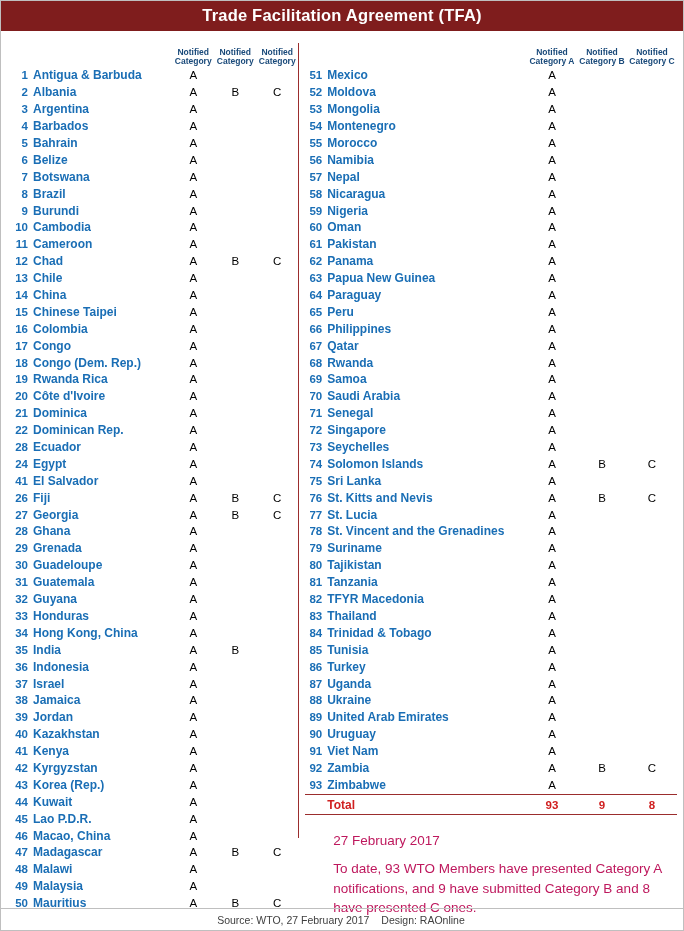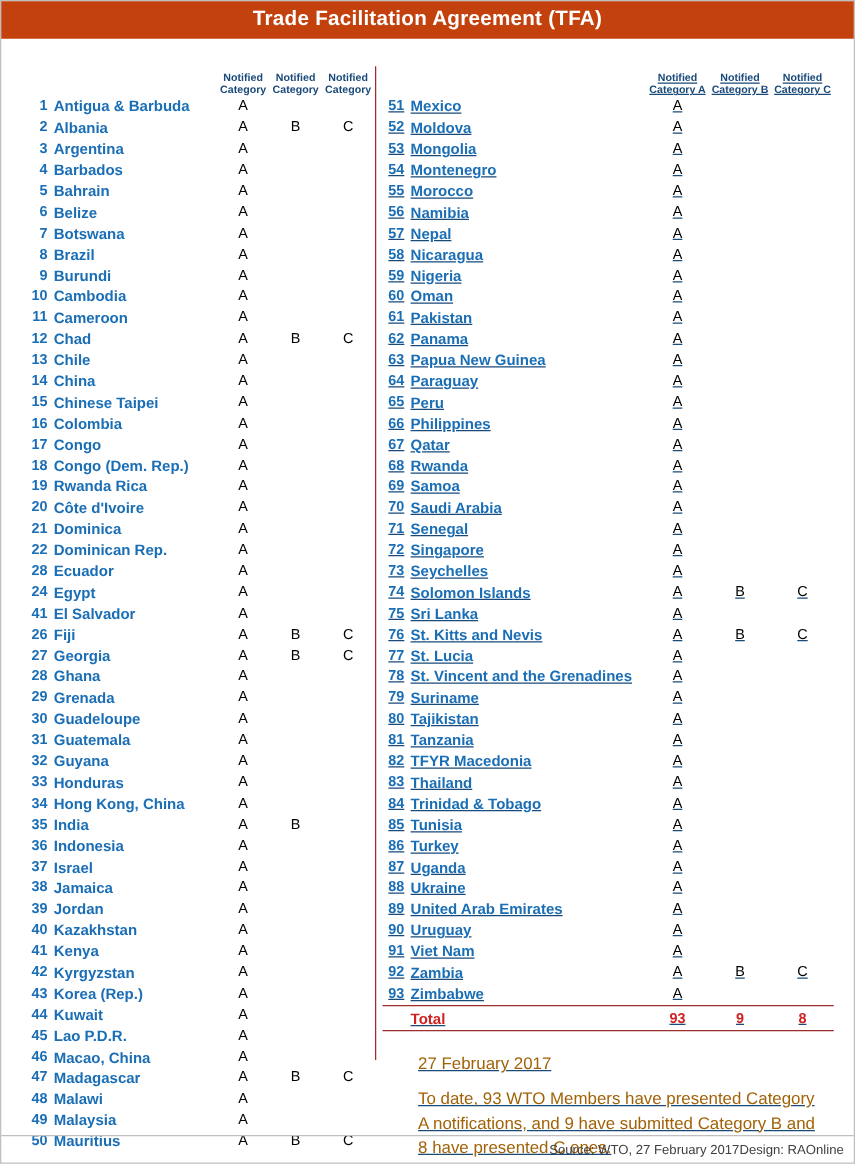--- a/index.html
+++ b/index.html
@@ -13,38 +13,38 @@
     position: relative;
     overflow: hidden;
   }
   .page {
     width: 684px;
     height: 931px;
     position: relative;
     border: 1px solid #bfbfbf;
   }
   .title-bar {
-    background: #c2410c;
+    background: #7f1d1d;
     color: #ffffff;
     text-align: center;
     font-weight: bold;
     font-size: 16.5px;
     padding: 5px 0 6px 0;
     letter-spacing: 0.2px;
   }
   .content {
     display: flex;
-    padding: 16px;
+    padding: 6px;
     height: 860px;
   }
   .col {
     position: relative;
   }
   .col-left { width: 296px; padding-left: 4px; }
-  .col-right { width: 384px; padding-left: 6px; text-decoration: underline; }
+  .col-right { width: 384px; padding-left: 6px; }
   .divider {
     width: 1px;
     background: #9b2d2d;
     margin: 6px 0 0 0;
     height: 795px;
   }
   .hdr {
     display: flex;
     align-items: flex-end;
     height: 30px;
@@ -105,37 +105,38 @@
     border-top: 1.5px solid #9b2d2d;
     margin-top: 1px;
     margin-bottom: 1px;
     width: 100%;
   }
   .note {
     margin-top: 16px;
     padding-left: 28px;
     padding-right: 8px;
     font-size: 13.5px;
-    color: #a16207;
+    color: #be185d;
     font-weight: normal;
     line-height: 1.42;
   }
   .note .date { display: block; margin-bottom: 9px; }
   .footer {
     position: absolute;
     bottom: 0;
     left: 0;
     width: 100%;
     border-top: 1px solid #bfbfbf;
     display: flex;
-    justify-content: flex-end;
+    justify-content: center;
     font-size: 10.5px;
     color: #404040;
     padding: 5px 8px 4px 6px;
     font-weight: normal;
+    gap: 12px;
   }
   .footer span { font-family: "Liberation Sans", sans-serif; }
 </style>
 </head>
 <body>
 
 <div class="page">
 
   <div class="title-bar">Trade Facilitation Agreement (TFA)</div>
 

